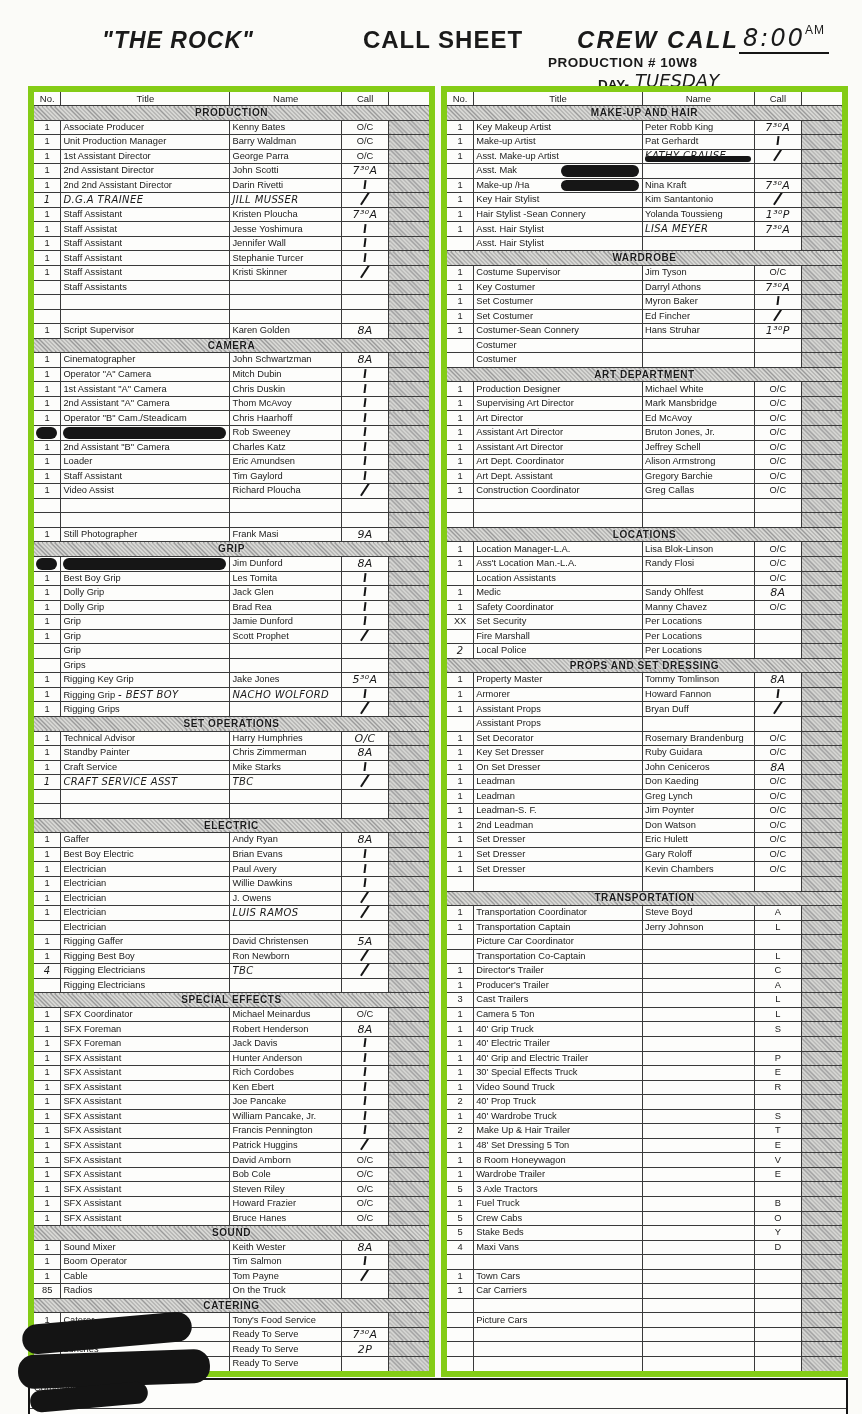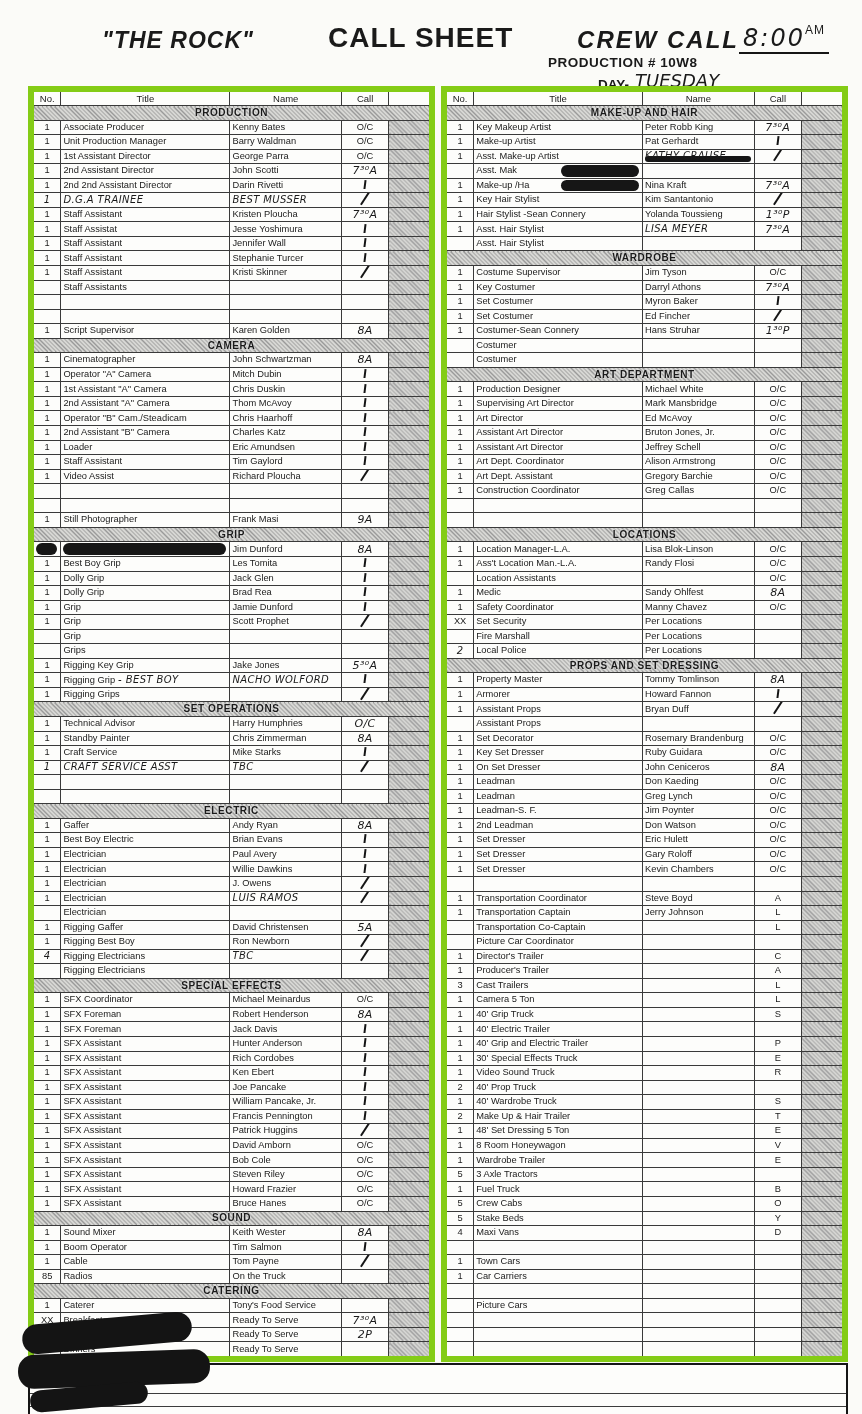--- a/index.html
+++ b/index.html
@@ -3,21 +3,21 @@
 <meta charset="utf-8">
 <style>
   html,body{margin:0;padding:0;background:#e8e8e4;}
   .page{width:862px;height:1414px;background:#fbfbf8;position:relative;
         font-family:"Liberation Sans",sans-serif;color:#1a1a1a;overflow:hidden;margin:0 auto;}
   .content{position:absolute;left:28px;top:20px;width:820px;}
 
   
   .hdr-row1{display:flex;align-items:flex-end;height:34px;}
   .show-title{width:300px;text-align:center;font-style:italic;font-weight:bold;font-size:23px;letter-spacing:1px;}
-  .callsheet-label{width:230px;text-align:left;font-weight:bold;font-size:28px;letter-spacing:1px;}
+  .callsheet-label{width:230px;text-align:center;font-weight:bold;font-size:24px;letter-spacing:1px;}
   .crewcall{flex:1;display:flex;align-items:flex-end;justify-content:center;gap:0;margin-top:12px;}
   .crewcall-label{font-weight:bold;font-style:italic;font-size:24px;letter-spacing:2px;}
   .crewcall-time-wrap{border-bottom:2px solid #151515;display:flex;align-items:flex-end;padding:0 4px;}
   .hw{font-family:"DejaVu Sans",sans-serif;font-style:italic;}
   .crewcall-time{font-size:24px;letter-spacing:2px;}
   .crewcall-ampm{font-size:12px;letter-spacing:1px;padding-bottom:15px;}
 
   .hdr-row2{display:flex;align-items:flex-end;height:24px;margin-top:1px;flex-direction:column;}
   .prod-no{width:300px;font-weight:bold;font-size:13.5px;letter-spacing:.5px;}
   .day-group{width:250px;display:flex;align-items:flex-end;font-weight:bold;font-size:13.5px;}
@@ -139,21 +139,21 @@
             <tr class="crew-row">
               <td class="col-no"><span class="printed">1</span></td>
               <td class="col-title"><span class="printed">2nd 2nd Assistant Director</span></td>
               <td class="col-name"><span class="printed">Darin Rivetti</span></td>
               <td class="col-call"><span class="mark-ditto"></span></td>
               <td class="col-end hatch-bg"></td>
             </tr>
             <tr class="crew-row">
               <td class="col-no"><span class="hw">1</span></td>
               <td class="col-title"><span class="hw">D.G.A TRAINEE</span></td>
-              <td class="col-name"><span class="hw">BEST MUSSER</span></td>
+              <td class="col-name"><span class="hw">JILL MUSSER</span></td>
               <td class="col-call"><span class="mark-slash"></span></td>
               <td class="col-end hatch-bg"></td>
             </tr>
             <tr class="crew-row">
               <td class="col-no"><span class="printed">1</span></td>
               <td class="col-title"><span class="printed">Staff Assistant</span></td>
               <td class="col-name"><span class="printed">Kristen Ploucha</span></td>
               <td class="col-call"><span class="hw">7³⁰A</span></td>
               <td class="col-end hatch-bg"></td>
             </tr>
@@ -241,20 +241,31 @@
               <td class="col-no"><span class="printed">1</span></td>
               <td class="col-title"><span class="printed">2nd Assistant "A" Camera</span></td>
               <td class="col-name"><span class="printed">Thom McAvoy</span></td>
               <td class="col-call"><span class="mark-ditto"></span></td>
               <td class="col-end hatch-bg"></td>
             </tr>
             <tr class="crew-row">
               <td class="col-no"><span class="printed">1</span></td>
               <td class="col-title"><span class="printed">Operator "B" Cam./Steadicam</span></td>
               <td class="col-name"><span class="printed">Chris Haarhoff</span></td>
+              <td class="col-call"><span class="mark-ditto"></span></td>
+              <td class="col-end hatch-bg"></td>
+            </tr>
+            <tr class="crew-row">
+              <td class="col-no">
+                <div class="redact"></div>
+              </td>
+              <td class="col-title">
+                <div class="redact"></div>
+              </td>
+              <td class="col-name"><span class="printed">Rob Sweeney</span></td>
               <td class="col-call"><span class="mark-ditto"></span></td>
               <td class="col-end hatch-bg"></td>
             </tr>
             <tr class="crew-row">
               <td class="col-no"><span class="printed">1</span></td>
               <td class="col-title"><span class="printed">2nd Assistant "B" Camera</span></td>
               <td class="col-name"><span class="printed">Charles Katz</span></td>
               <td class="col-call"><span class="mark-ditto"></span></td>
               <td class="col-end hatch-bg"></td>
             </tr>
@@ -1048,46 +1059,49 @@
               <td class="col-call"><span class="printed">O/C</span></td>
               <td class="col-end hatch-bg"></td>
             </tr>
             <tr class="crew-row">
               <td class="col-no"></td>
               <td class="col-title"></td>
               <td class="col-name"></td>
               <td class="col-call"></td>
               <td class="col-end hatch-bg"></td>
             </tr>
+            <tr class="section-row">
+              <td class="hatch-bg" colspan="5">TRANSPORTATION</td>
+            </tr>
             <tr class="crew-row">
               <td class="col-no"><span class="printed">1</span></td>
               <td class="col-title"><span class="printed">Transportation Coordinator</span></td>
               <td class="col-name"><span class="printed">Steve Boyd</span></td>
               <td class="col-call"><span class="printed">A</span></td>
               <td class="col-end hatch-bg"></td>
             </tr>
             <tr class="crew-row">
               <td class="col-no"><span class="printed">1</span></td>
               <td class="col-title"><span class="printed">Transportation Captain</span></td>
               <td class="col-name"><span class="printed">Jerry Johnson</span></td>
               <td class="col-call"><span class="printed">L</span></td>
               <td class="col-end hatch-bg"></td>
             </tr>
             <tr class="crew-row">
               <td class="col-no"></td>
+              <td class="col-title"><span class="printed">Picture Car Coordinator</span></td>
+              <td class="col-name"></td>
+              <td class="col-call"></td>
+              <td class="col-end hatch-bg"></td>
+            </tr>
+            <tr class="crew-row">
+              <td class="col-no"></td>
               <td class="col-title"><span class="printed">Transportation Co-Captain</span></td>
               <td class="col-name"></td>
               <td class="col-call"><span class="printed">L</span></td>
-              <td class="col-end hatch-bg"></td>
-            </tr>
-            <tr class="crew-row">
-              <td class="col-no"></td>
-              <td class="col-title"><span class="printed">Picture Car Coordinator</span></td>
-              <td class="col-name"></td>
-              <td class="col-call"></td>
               <td class="col-end hatch-bg"></td>
             </tr>
             <tr class="crew-row">
               <td class="col-no"><span class="printed">1</span></td>
               <td class="col-title"><span class="printed">Director's Trailer</span></td>
               <td class="col-name"></td>
               <td class="col-call"><span class="printed">C</span></td>
               <td class="col-end hatch-bg"></td>
             </tr>
             <tr class="crew-row">

